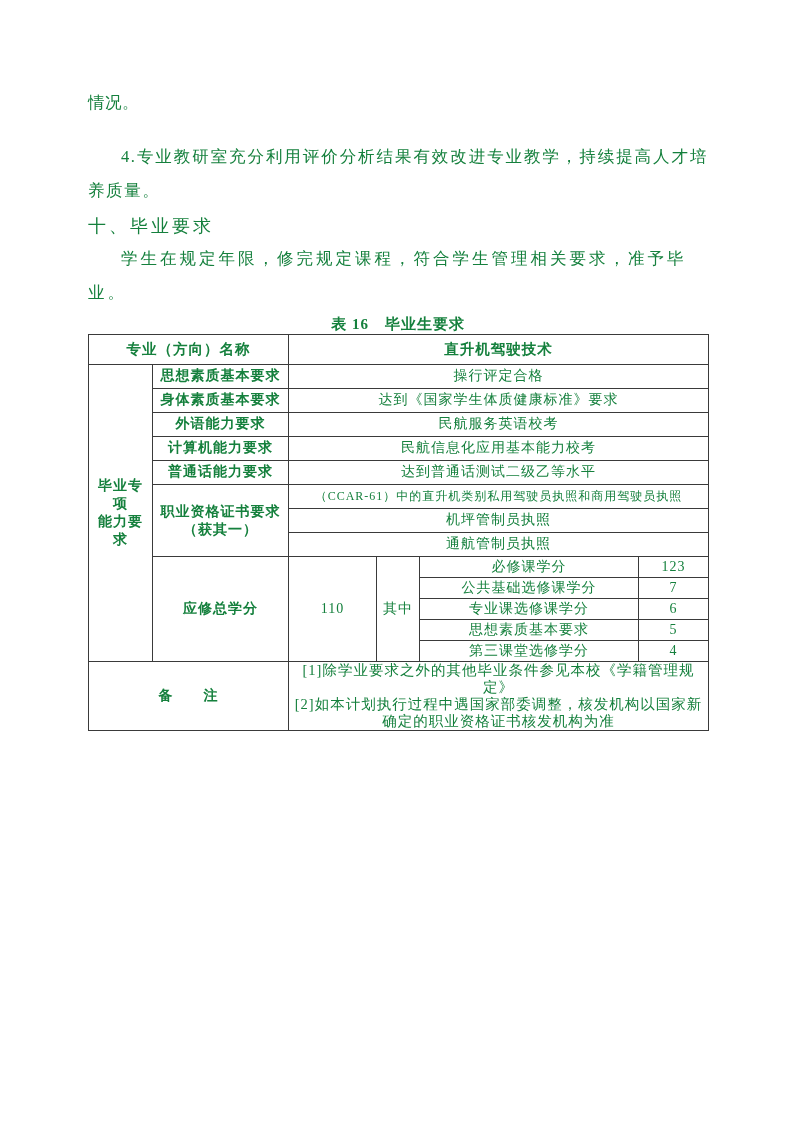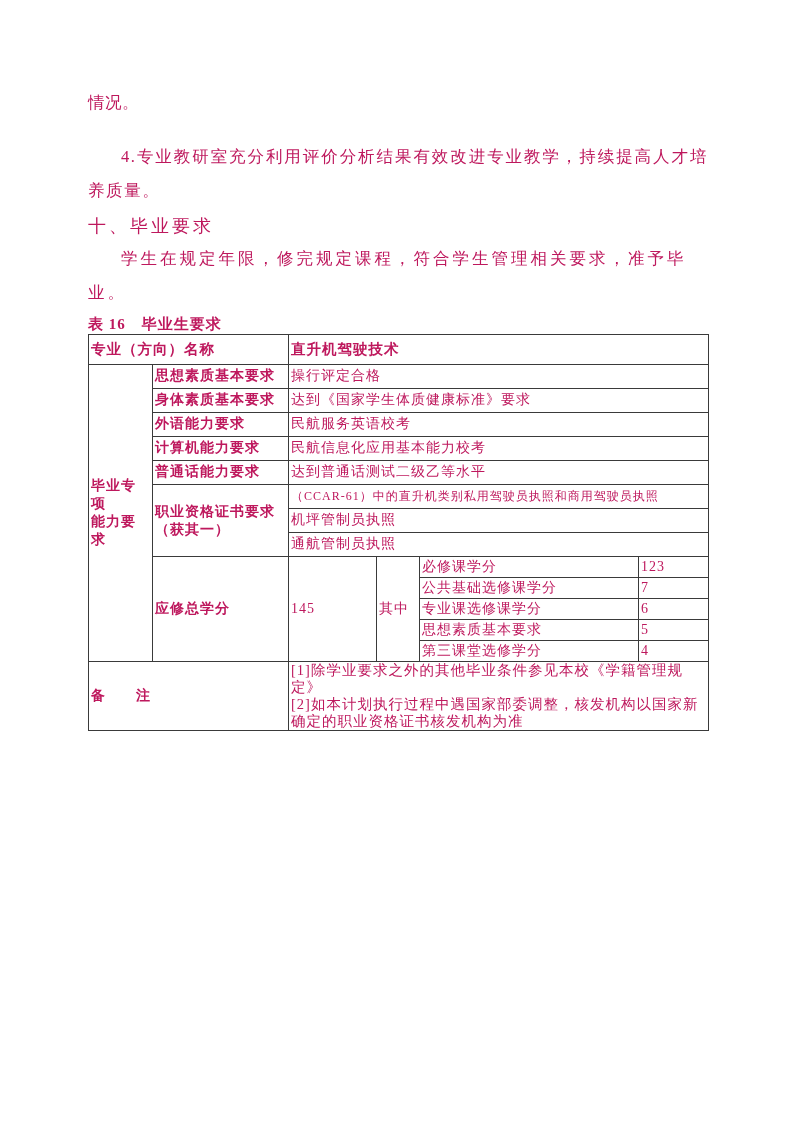--- a/index.html
+++ b/index.html
@@ -4,21 +4,21 @@
 <style>
   * { box-sizing: border-box; }
   html, body { margin: 0; padding: 0; background: #ffffff; }
   .page {
     position: relative;
     width: 793px;
     height: 1068px;
     background: #ffffff;
     overflow: hidden;
     font-family: "Liberation Serif", "DejaVu Serif", serif;
-    color: #be185d;
+    color: #15803d;
   }
   .content {
     position: absolute;
     left: 88px;
     top: 0;
     width: 620px;
   }
   p { margin: 0; }
   .body-line {
     font-size: 16.5px;
@@ -42,32 +42,33 @@
   }
   .p-graduation {
     text-indent: 2em;
     letter-spacing: 3px;
   }
   .table-caption {
     margin-top: 4px;
     font-size: 15px;
     line-height: 20px;
     font-weight: bold;
-    text-align: left;
+    text-align: center;
     letter-spacing: 1px;
   }
   table.grad {
     border-collapse: collapse;
     table-layout: fixed;
     width: 620px;
     font-size: 14px;
   }
   table.grad td {
     border: 1px solid #3a3a3a;
     padding: 0 2px;
+    text-align: center;
     vertical-align: middle;
     letter-spacing: 1px;
     line-height: 1.3;
     overflow: hidden;
   }
   td.b { font-weight: bold; }
   tr.h30 > td { height: 30px; font-size: 14.5px; }
   tr.h24 > td { height: 24px; }
   tr.h21 > td { height: 21px; }
   td.nowrap { white-space: nowrap; letter-spacing: 0.5px; font-size: 12px; }
@@ -148,21 +149,21 @@
       </tr>
       <tr class="h24">
         <td colspan="4">机坪管制员执照</td>
       </tr>
       <tr class="h24">
         <td colspan="4">通航管制员执照</td>
       </tr>
 
       <tr class="h21">
         <td rowspan="5" class="b">应修总学分</td>
-        <td rowspan="5">145</td>
+        <td rowspan="5">110</td>
         <td rowspan="5">其中</td>
         <td>必修课学分</td>
         <td>123</td>
       </tr>
       <tr class="h21">
         <td>公共基础选修课学分</td>
         <td>7</td>
       </tr>
       <tr class="h21">
         <td>专业课选修课学分</td>

